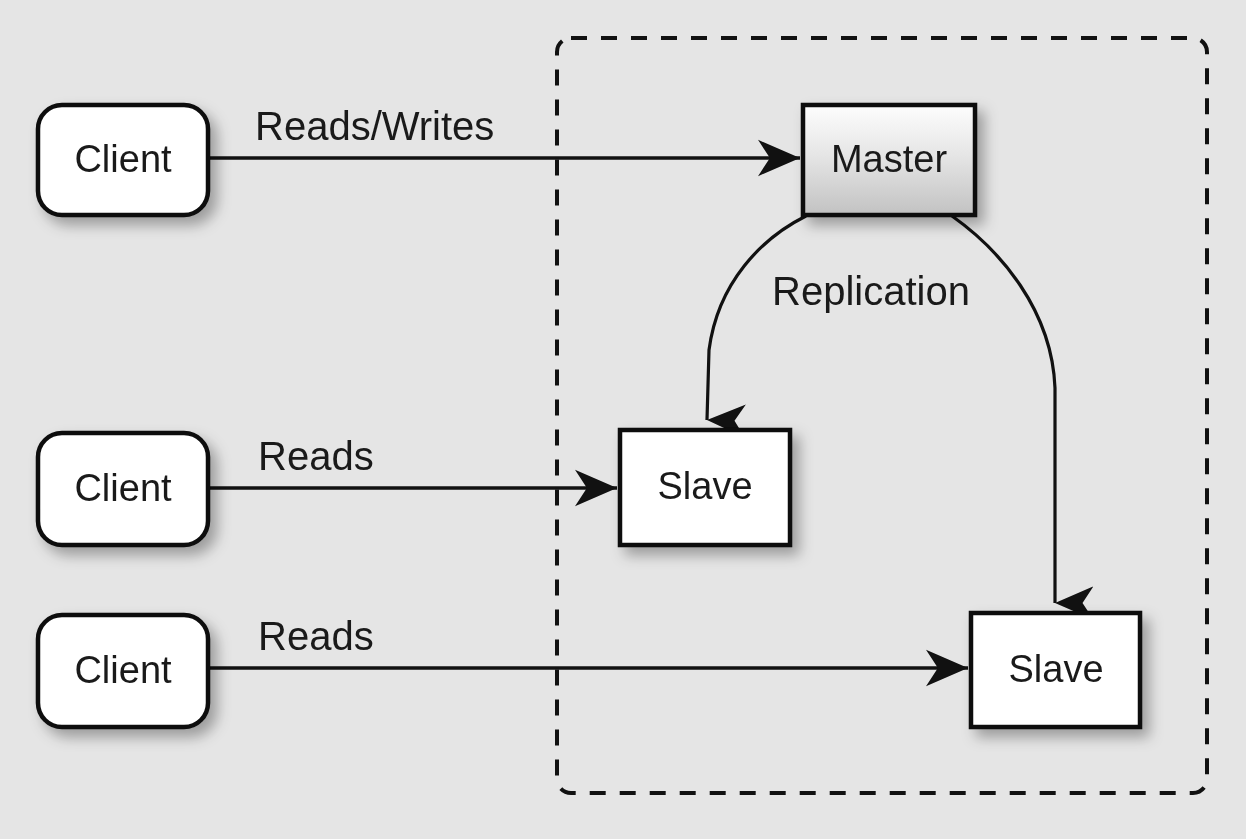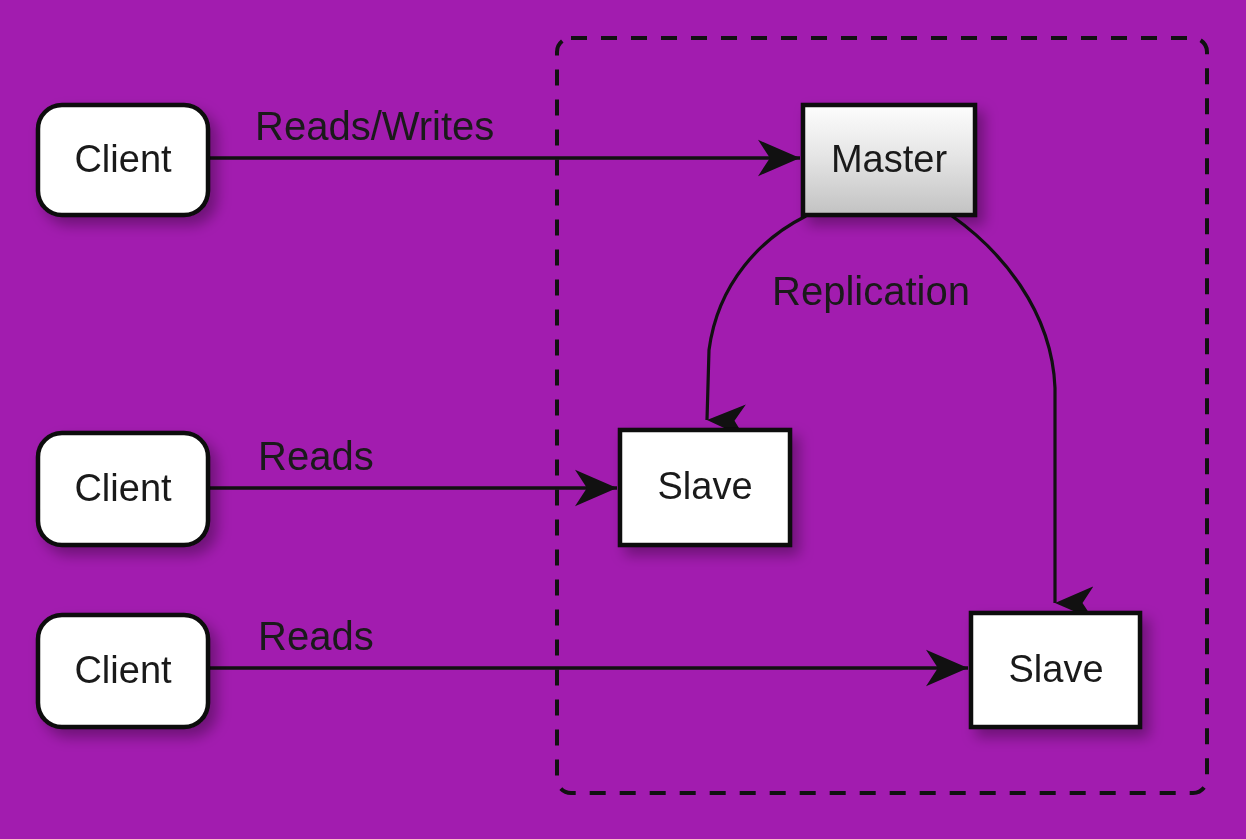--- a/index.html
+++ b/index.html
@@ -7,21 +7,21 @@
     padding: 0;
     background: #ffffff;
   }
   body {
     font-family: "Liberation Sans", sans-serif;
   }
   #canvas {
     position: relative;
     width: 1246px;
     height: 839px;
-    background: #a21caf;
+    background: #e5e5e5;
     overflow: hidden;
   }
   #diagram-svg {
     position: absolute;
     left: 0;
     top: 0;
     width: 1246px;
     height: 839px;
   }
   .node-label {

